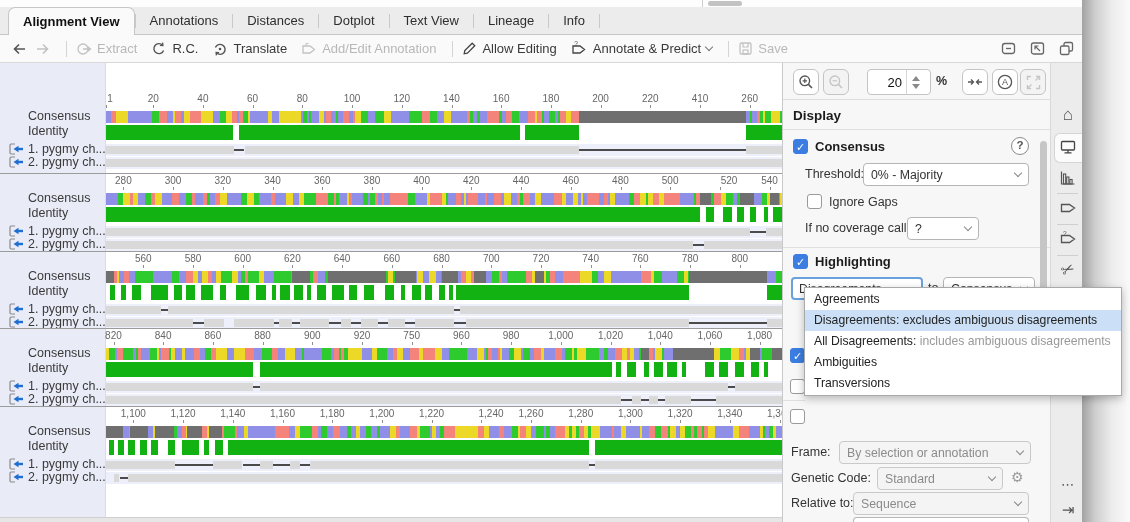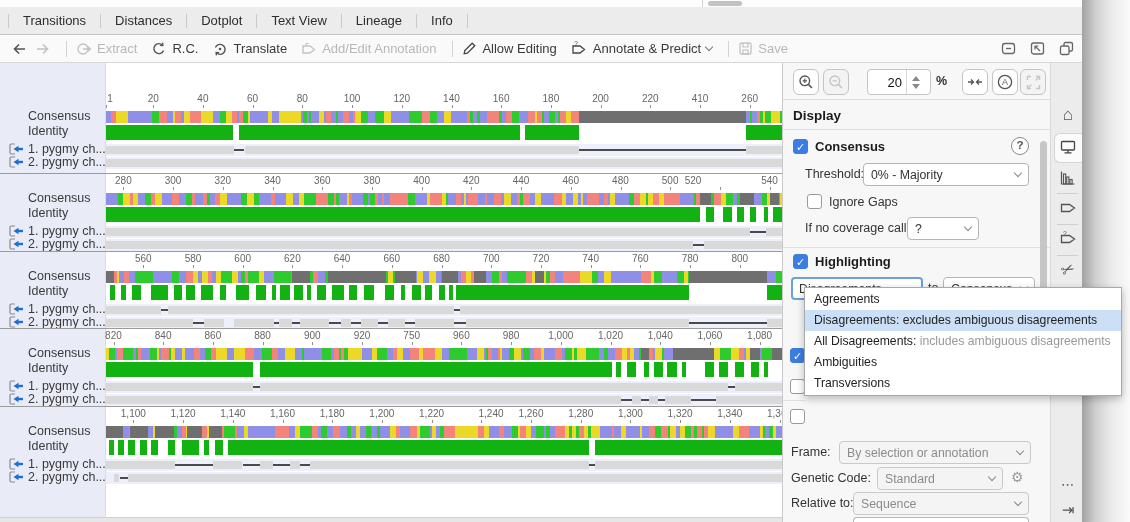--- a/index.html
+++ b/index.html
@@ -92,22 +92,23 @@
 <body>
 
 <div class="screen">
 
   <div class="abs top-strip">
     <div class="abs top-vline"></div>
     <div class="abs top-pill"></div>
   </div>
 
   <div class="abs tabbar" id="tabbar">
+      <div class="tab active">Alignment View</div>
       <div class="tsep"></div>
-      <div class="tab">Transitions</div>
+      <div class="tab">Annotations</div>
       <div class="tsep"></div>
       <div class="tab">Distances</div>
       <div class="tsep"></div>
       <div class="tab">Dotplot</div>
       <div class="tsep"></div>
       <div class="tab">Text View</div>
       <div class="tsep"></div>
       <div class="tab">Lineage</div>
       <div class="tsep"></div>
       <div class="tab">Info</div>
@@ -432,21 +433,21 @@
           <div class="rlab" style="left: 365.338px;">420</div>
           <div class="rtick" style="left: 365.3px;"></div>
           <div class="rlab" style="left: 415.044px;">440</div>
           <div class="rtick" style="left: 415px;"></div>
           <div class="rlab" style="left: 464.75px;">460</div>
           <div class="rtick" style="left: 464.8px;"></div>
           <div class="rlab" style="left: 514.456px;">480</div>
           <div class="rtick" style="left: 514.5px;"></div>
           <div class="rlab" style="left: 564.162px;">500</div>
           <div class="rtick" style="left: 564.2px;"></div>
-          <div class="rlab" style="left: 587px;">520</div>
+          <div class="rlab" style="left: 623px;">520</div>
           <div class="rtick" style="left: 613.9px;"></div>
           <div class="rlab" style="left: 663.574px;">540</div>
           <div class="rtick" style="left: 663.6px;"></div>
         </div>
         <div class="cbar">
           <div class="cseg" style="left: 0px; width: 6px; background: rgb(143, 143, 232);"></div>
           <div class="cseg" style="left: 6px; width: 6px; background: rgb(143, 143, 232);"></div>
           <div class="cseg" style="left: 12px; width: 5px; background: rgb(46, 203, 46);"></div>
           <div class="cseg" style="left: 17px; width: 7px; background: rgb(236, 217, 39);"></div>
           <div class="cseg" style="left: 24px; width: 3px; background: rgb(244, 131, 123);"></div>

